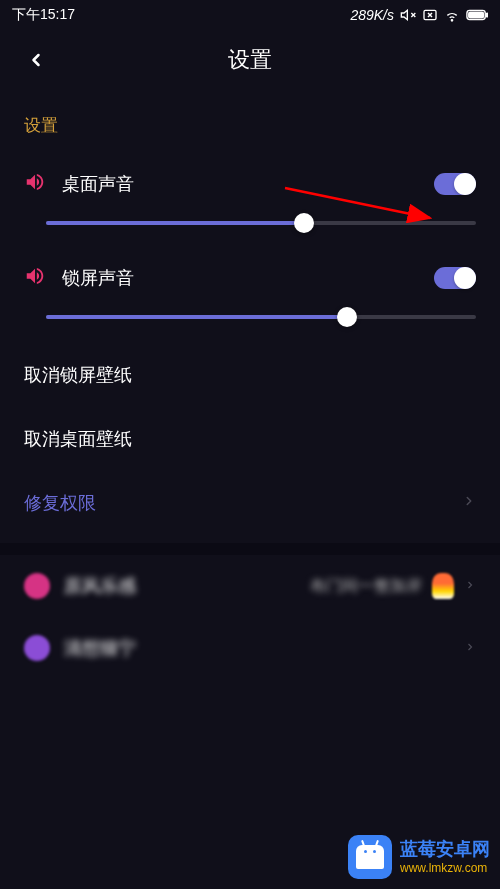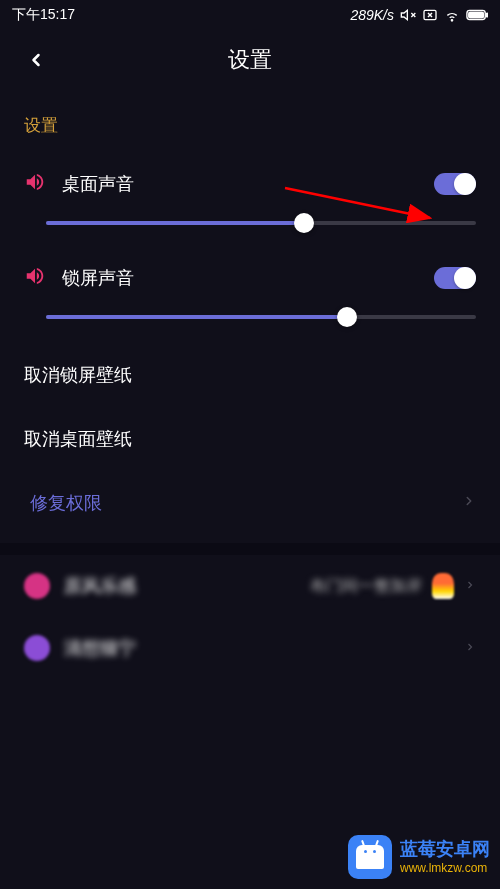--- a/index.html
+++ b/index.html
@@ -168,21 +168,20 @@
       display: flex;
       align-items: center;
       justify-content: space-between;
       padding: 20px 0 28px 0;
       cursor: pointer;
     }
     
     .link-label {
       color: #6b6dd8;
       font-size: 18px;
-      margin-left: 6px;
     }
     
     .chevron-right {
       color: #4a4955;
     }
     
     
     .section-divider {
       height: 12px;
       background: #0b0a14;

